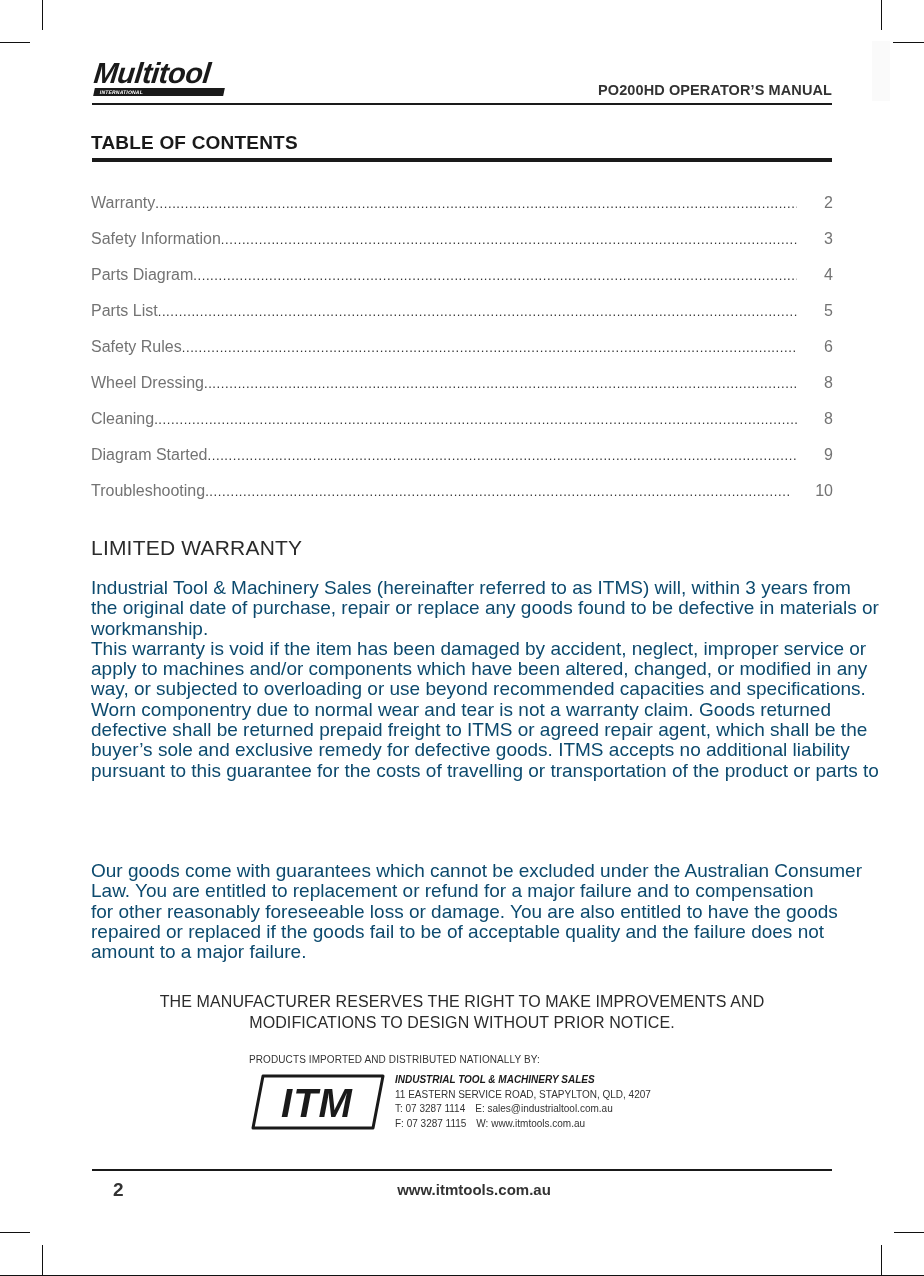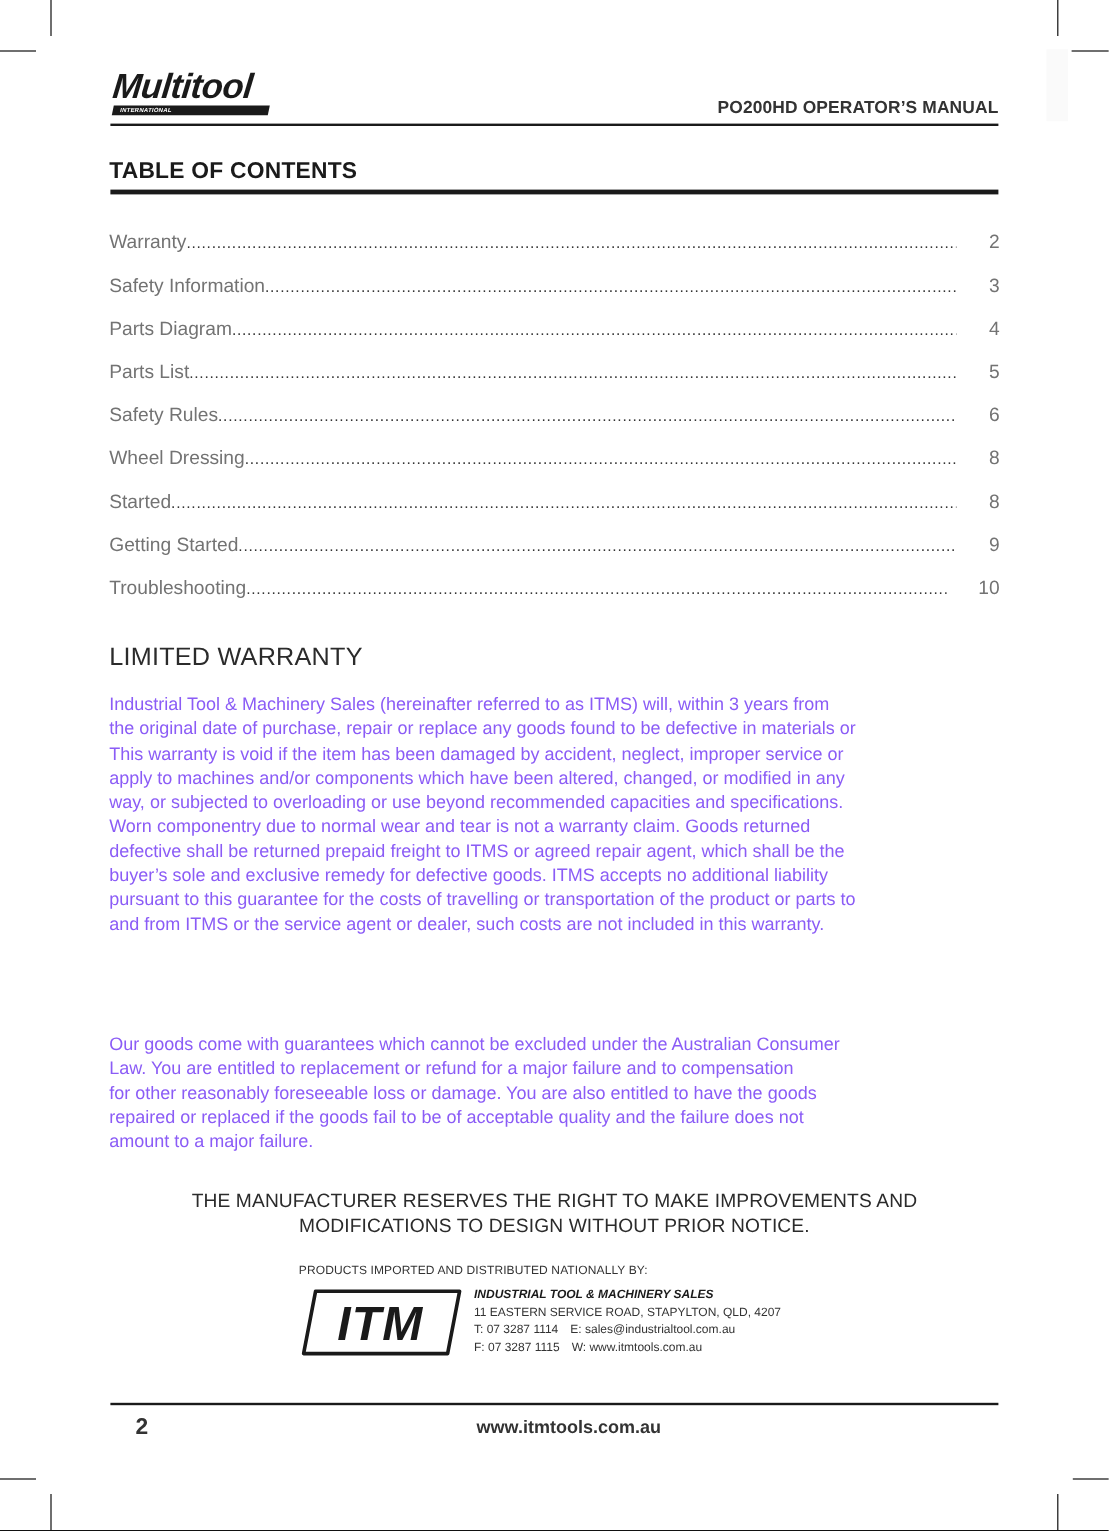--- a/index.html
+++ b/index.html
@@ -21,21 +21,21 @@
   .toc-rule { position:absolute; left:92px; top:158px; width:740px; height:4px; background:#1a1a1a; }
 
   .toc { position:absolute; left:91px; top:194px; width:742px; }
   .toc-row { display:flex; align-items:baseline; height:36px; font-size:16px; color:#737373; }
   .toc-label { white-space:nowrap; }
   .toc-dots { flex:1; overflow:hidden; white-space:nowrap; margin-right:22px; letter-spacing:0.6px; color:#333; font-size:13px; }
   .toc-dots::after { content:"................................................................................................................................................................................................................................................................................"; }
   .toc-page { width:14px; text-align:right; }
 
   .section-heading { position:absolute; left:91px; top:536px; font-size:21px; color:#2b2b2b; letter-spacing:0.2px; }
-  .para { position:absolute; left:91px; width:760px; font-size:15px; line-height:20.3px; color:#8b5cf6; }
+  .para { position:absolute; left:91px; width:760px; font-size:19px; line-height:20.3px; color:#0c4a6e; }
   .para .line { white-space:nowrap; }
   .notice { position:absolute; left:91px; width:742px; top:991px; text-align:center; font-size:16px; line-height:21px; color:#2b2b2b; letter-spacing:0.1px; }
 
   .dist { position:absolute; left:249px; top:1054px; width:460px; height:90px; }
   .dist-label { position:absolute; left:0; top:0; font-size:10px; color:#333; letter-spacing:0.1px; }
   .itm-logo { position:absolute; left:2px; top:20px; width:134px; height:56px; }
   .dist-info { position:absolute; left:146px; top:19px; font-size:10px; line-height:14.5px; color:#333; }
   .dist-info .company { font-weight:bold; color:#1a1a1a;font-style:italic; }
   .dist-info .gap { display:inline-block; width:10px; }
 
@@ -93,49 +93,49 @@
       <span class="toc-label">Safety Rules</span>
       <span class="toc-dots"></span>
       <span class="toc-page">6</span>
     </div>
   <div class="toc-row">
       <span class="toc-label">Wheel Dressing</span>
       <span class="toc-dots"></span>
       <span class="toc-page">8</span>
     </div>
   <div class="toc-row">
-      <span class="toc-label">Started</span>
+      <span class="toc-label">Cleaning</span>
       <span class="toc-dots"></span>
       <span class="toc-page">8</span>
     </div>
   <div class="toc-row">
-      <span class="toc-label">Getting Started</span>
+      <span class="toc-label">Diagram Started</span>
       <span class="toc-dots"></span>
       <span class="toc-page">9</span>
     </div>
   <div class="toc-row">
       <span class="toc-label">Troubleshooting</span>
       <span class="toc-dots"></span>
       <span class="toc-page" style="width:22px;">10</span>
     </div>
 </div>
 
 <div class="section-heading">LIMITED WARRANTY</div>
 
 <div class="para" style="top:578px;">
   <div class="line">Industrial Tool &amp; Machinery Sales (hereinafter referred to as ITMS) will, within 3 years from</div>
   <div class="line">the original date of purchase, repair or replace any goods found to be defective in materials or</div>
+  <div class="line">workmanship.</div>
   <div class="line">This warranty is void if the item has been damaged by accident, neglect, improper service or</div>
   <div class="line">apply to machines and/or components which have been altered, changed, or modified in any</div>
   <div class="line">way, or subjected to overloading or use beyond recommended capacities and specifications.</div>
   <div class="line">Worn componentry due to normal wear and tear is not a warranty claim. Goods returned</div>
   <div class="line">defective shall be returned prepaid freight to ITMS or agreed repair agent, which shall be the</div>
   <div class="line">buyer’s sole and exclusive remedy for defective goods. ITMS accepts no additional liability</div>
   <div class="line">pursuant to this guarantee for the costs of travelling or transportation of the product or parts to</div>
-  <div class="line">and from ITMS or the service agent or dealer, such costs are not included in this warranty.</div>
 </div>
 
 <div class="para" style="top:861px;">
   <div class="line">Our goods come with guarantees which cannot be excluded under the Australian Consumer</div>
   <div class="line">Law. You are entitled to replacement or refund for a major failure and to compensation</div>
   <div class="line">for other reasonably foreseeable loss or damage. You are also entitled to have the goods</div>
   <div class="line">repaired or replaced if the goods fail to be of acceptable quality and the failure does not</div>
   <div class="line">amount to a major failure.</div>
 </div>
 

